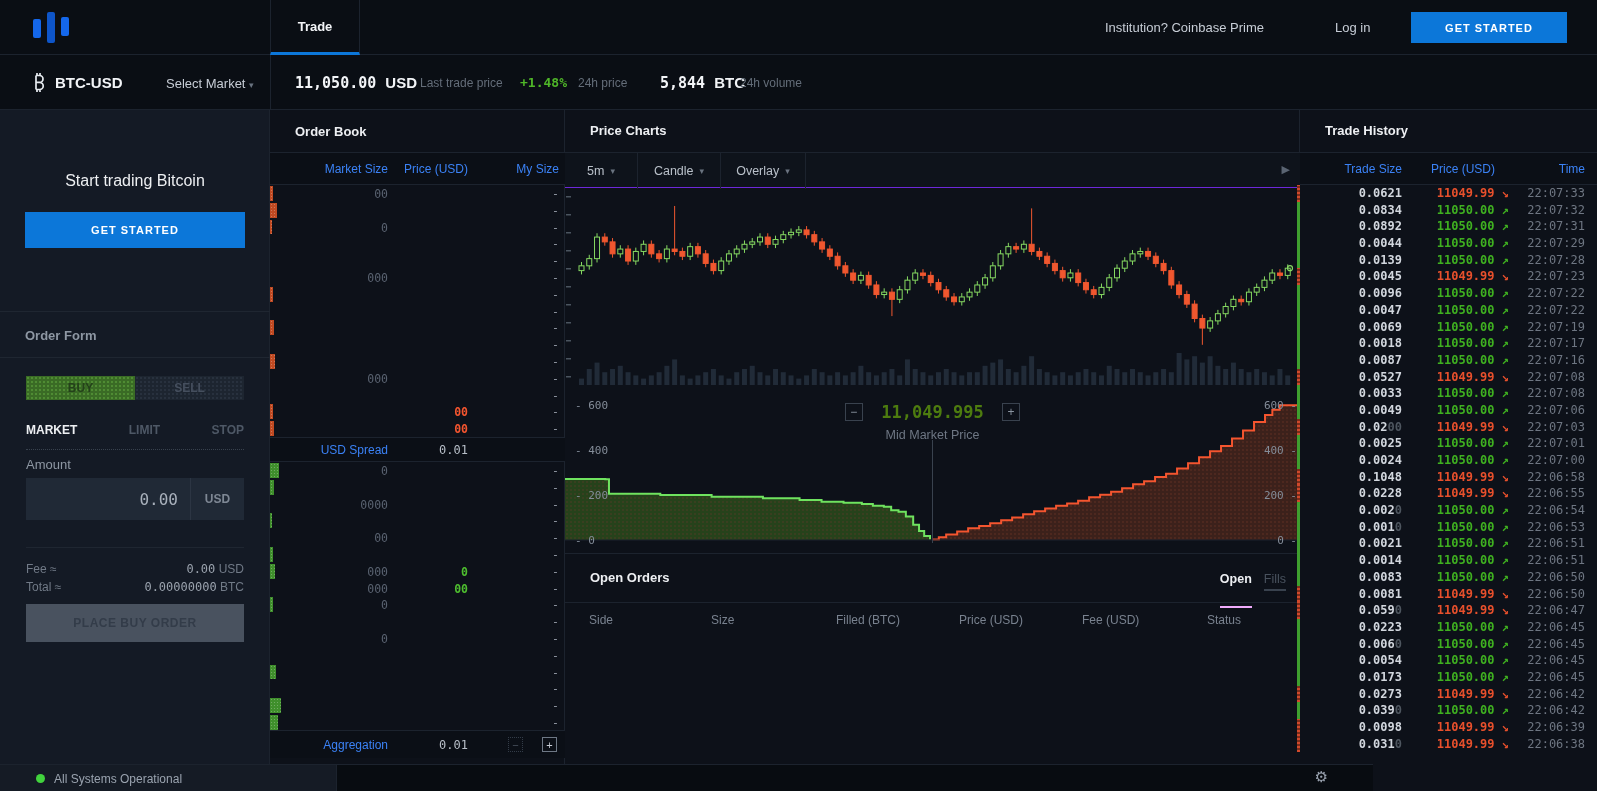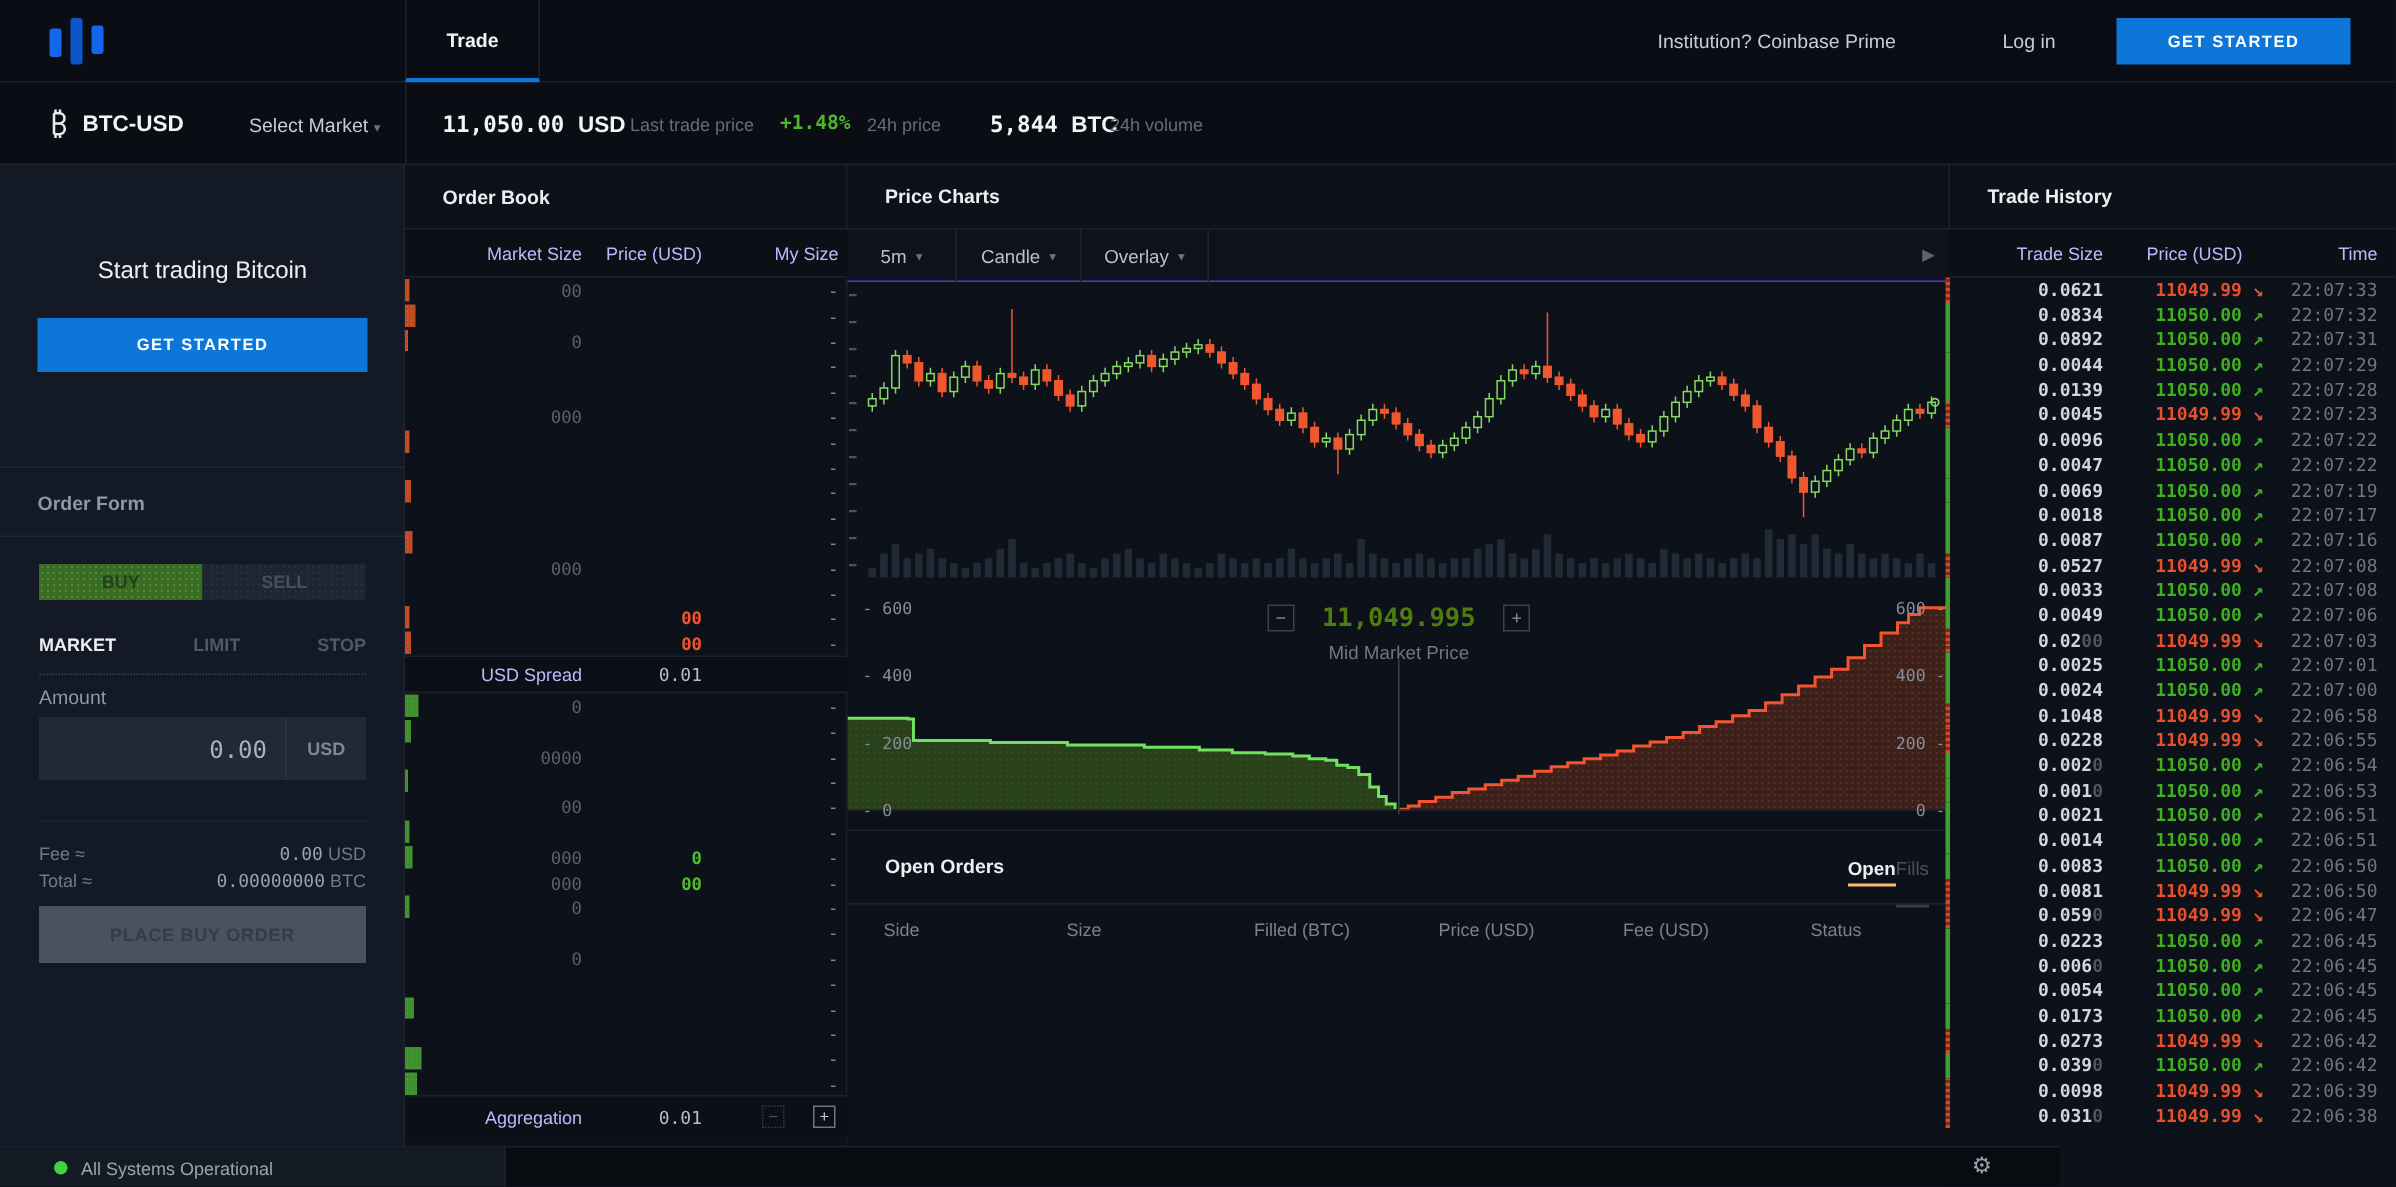--- a/index.html
+++ b/index.html
@@ -33,21 +33,21 @@
   #sell-btn{position:absolute;left:135px;top:266px;width:109px;height:24px;background:#1D2530;background-image:radial-gradient(#28313E 1px,transparent 1px);background-size:4px 4px;color:#454F5E;font-weight:bold;font-size:12px;border:none;cursor:pointer}
   .otab{font-weight:bold;font-size:12px;color:#4E5866;cursor:pointer}
   .otab.active{color:#EDEFF2}
   #amount-input{position:absolute;left:26px;top:368px;width:164px;height:42px;background:#202936;border:none;color:#A9B1BC;font-size:16px;text-align:right;padding-right:12px;font-family:"DejaVu Sans Mono",monospace}
   #amount-unit{position:absolute;left:190px;top:368px;width:54px;height:42px;background:#202936;border-left:1px solid #2C3543;display:flex;align-items:center;justify-content:center;color:#7E8794;font-weight:bold;font-size:12px}
   .fee-row{position:absolute;left:26px;width:218px;display:flex;justify-content:space-between;font-size:12px;color:#717A87}
   #place-order{position:absolute;left:26px;top:494px;width:218px;height:38px;background:#49525F;color:#333C49;font-weight:bold;font-size:12px;letter-spacing:.5px;border:none}
 
   
   .panel-title{font-weight:bold;font-size:13px;color:#EDEFF2}
-  .colhead{color:#c4b5fd;font-size:12px}
+  .colhead{color:#3b82f6;font-size:12px}
 
   
   #orderbook{position:absolute;left:270px;top:110px;width:295px;height:654px;background:#0D1119;border-right:1px solid #1C232E}
   #ob-title{position:absolute;left:25px;top:0;height:42px;display:flex;align-items:center}
   #ob-colrow{position:absolute;left:0;top:42px;width:295px;height:33px;background:#0B0F16;border-top:1px solid #1C232E;border-bottom:1px solid #1C232E}
   .ob-row{position:relative;height:16.8px;font-size:11.5px}
   .ob-row .bar{position:absolute;left:0;top:1px;bottom:1px}
   .ob-row .sz{position:absolute;right:177px;top:2px;color:#596270}
   .ob-row .pr{position:absolute;right:97px;top:2px;font-weight:bold}
   .ob-row .my{position:absolute;right:6px;top:2px;color:#8A919C}
@@ -63,22 +63,22 @@
   #mid-ctrl{position:absolute;left:0;top:292px;width:735px;text-align:center}
   .mid-btn{width:18px;height:18px;border:1px solid #39424E;background:transparent;color:#8A94A0;font-size:12px;cursor:pointer;vertical-align:middle}
   #mid-price{color:#4d7c0f;font-weight:bold;font-size:17px;margin:0 14px;vertical-align:middle}
   #mid-sub{color:#6E7784;font-size:12.5px;margin-top:6px}
   #mid-line{position:absolute;left:367px;top:330px;width:1px;height:103px;background:#39424E}
   .ax-label{position:absolute;color:#848D99;font-size:11px;font-family:"DejaVu Sans Mono",monospace}
 
   
   #openorders{position:absolute;left:0;top:443px;width:735px;height:211px;border-top:1px solid #1C232E;background:#0D1119}
   #oo-tabs{position:absolute;right:14px;top:18px;font-size:12.5px}
-  #oo-tab-open{color:#EDEFF2;font-weight:bold;border-bottom:2px solid #fdba74;padding-bottom:3px;cursor:pointer}
-  #oo-tab-fills{color:#49525E;cursor:pointer;border-bottom:2px solid #39424E;padding-bottom:17px}
+  #oo-tab-open{color:#EDEFF2;font-weight:bold;border-bottom:2px solid #f0abfc;padding-bottom:20px;cursor:pointer}
+  #oo-tab-fills{color:#49525E;margin-left:12px;cursor:pointer;border-bottom:2px solid #39424E;padding-bottom:3px}
   #oo-cols{position:absolute;left:0;top:48px;width:735px;height:36px;border-top:1px solid #1C232E;font-size:12px;color:#79828F}
   #oo-empty{position:absolute;left:0;top:118px;width:735px;text-align:center;color:#6E7784;font-size:13px}
 
   
   #tradehistory{position:absolute;left:1300px;top:110px;width:297px;height:681px;background:#0D1119}
   #th-colrow{position:absolute;left:0;top:42px;width:297px;height:33px;background:#0B0F16;border-top:1px solid #1C232E;border-bottom:1px solid #1C232E}
   .th-row{position:relative;height:16.7px;font-size:12px}
   .th-row .sz{position:absolute;right:195px;top:1px;color:#D2D7DE;font-weight:bold}
   .th-row .sz .dim{color:#4E565F}
   .th-row .pr{position:absolute;right:88px;top:1px;font-weight:bold}

